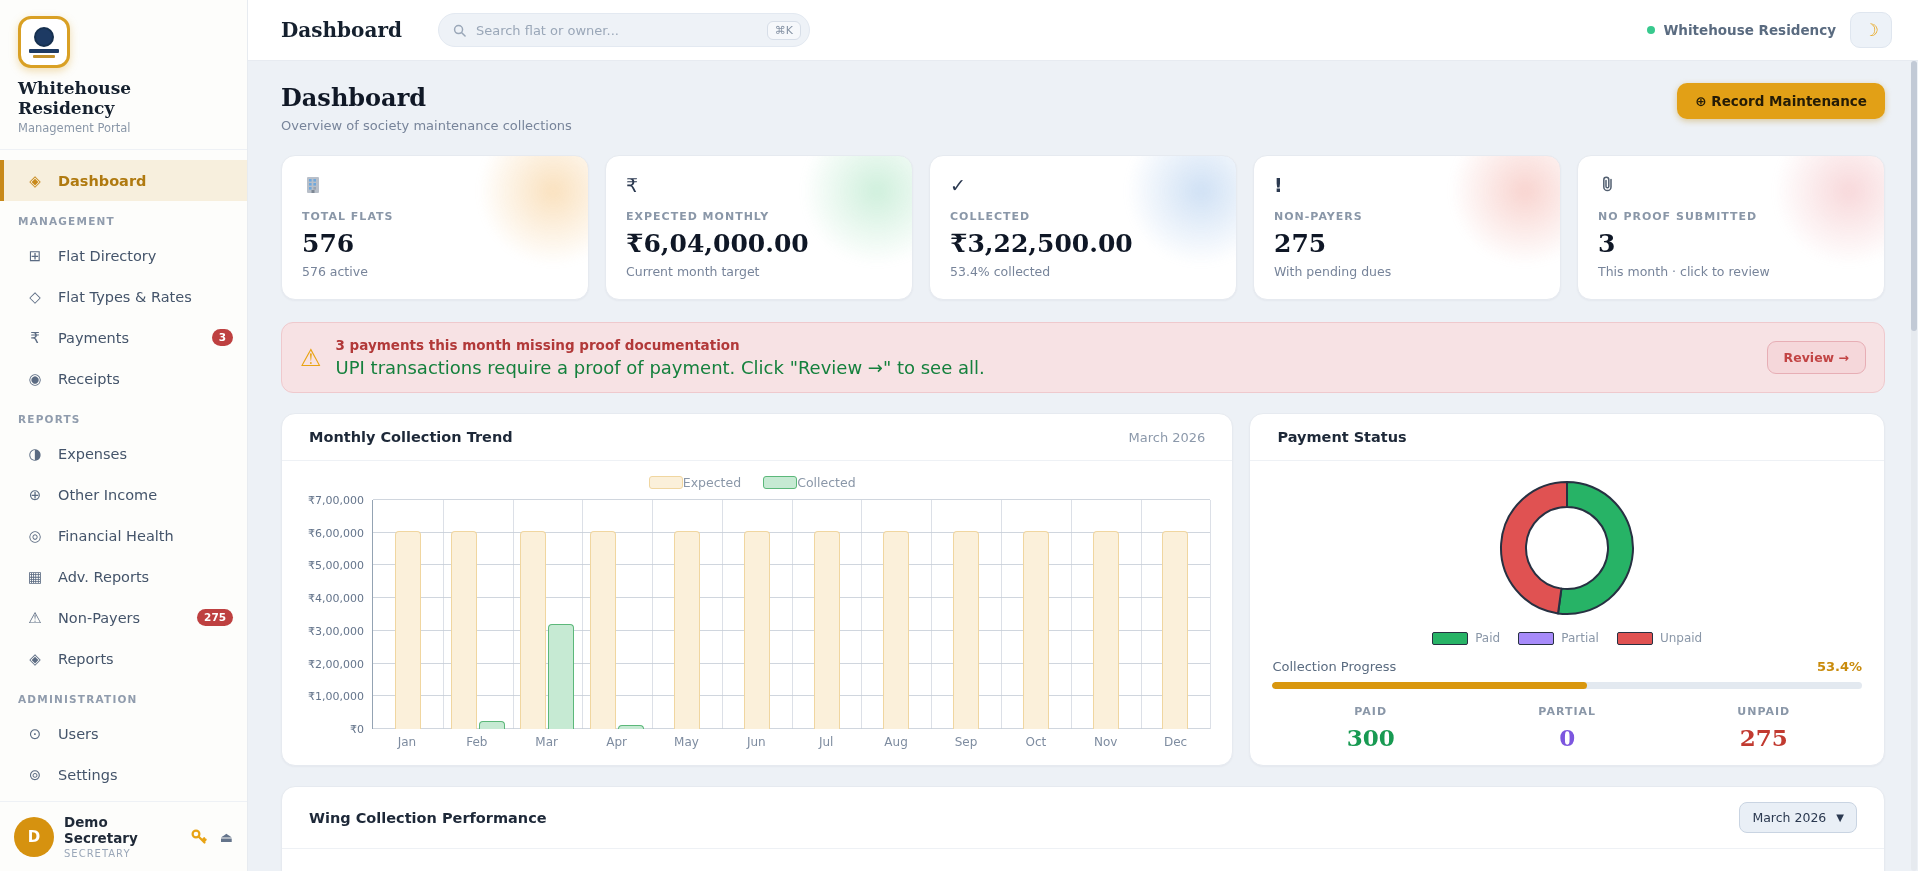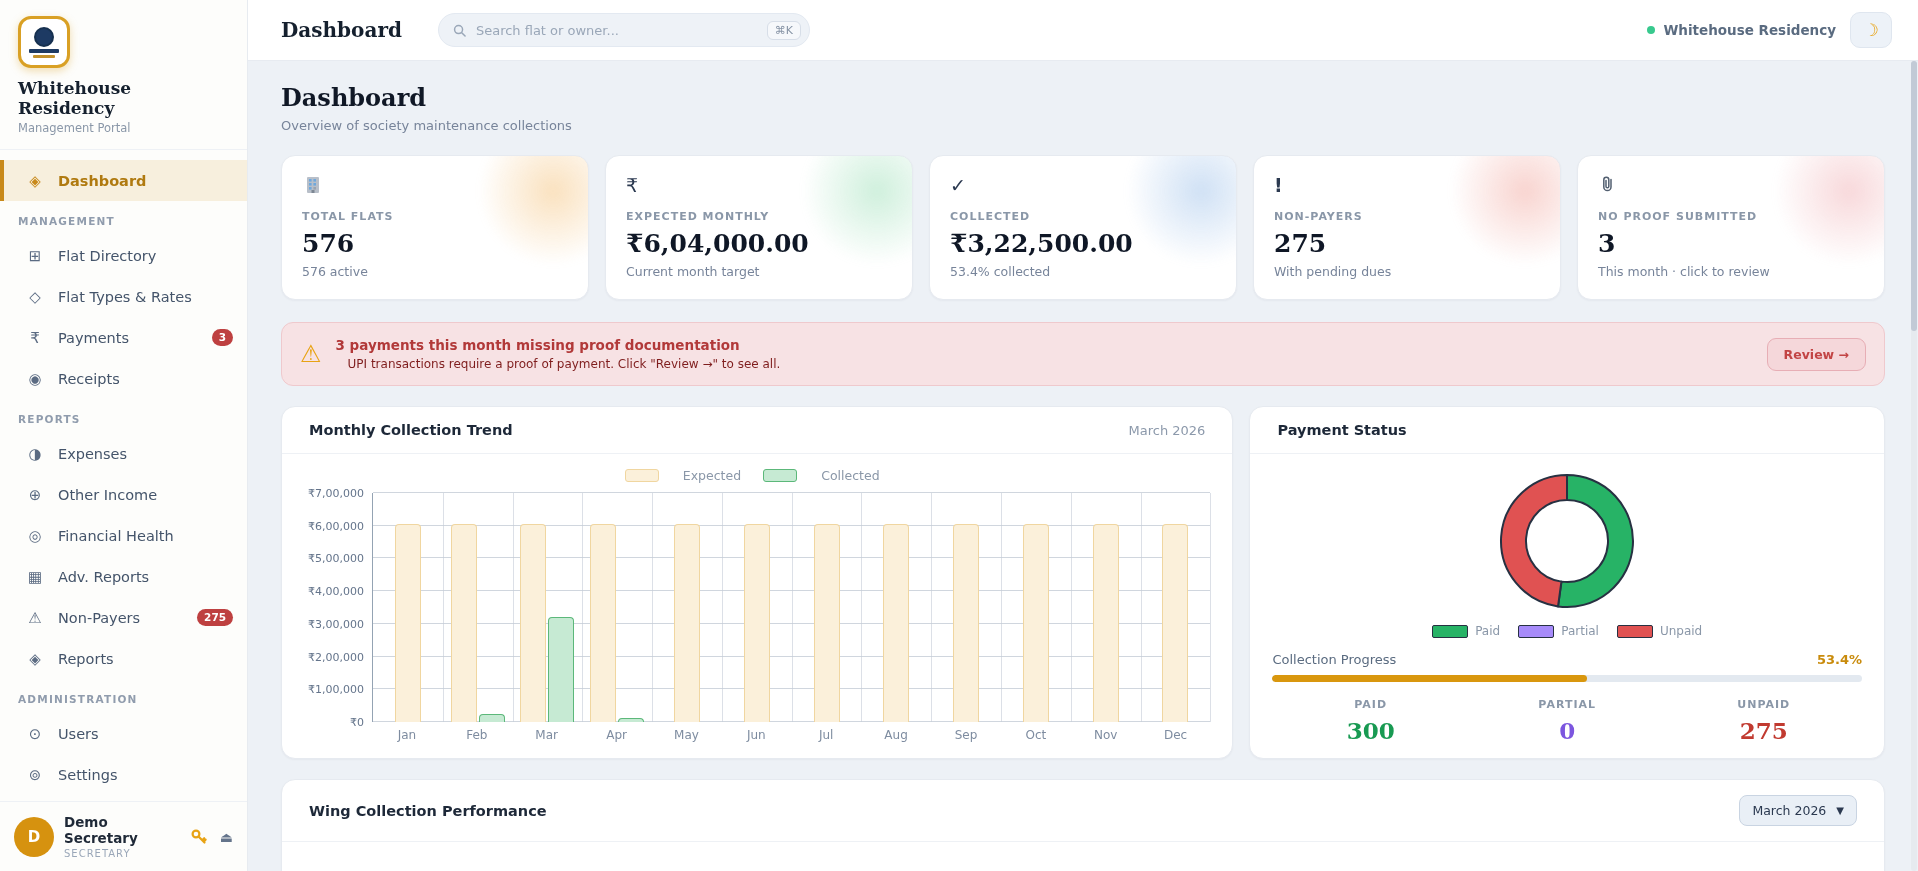--- a/index.html
+++ b/index.html
@@ -56,33 +56,33 @@
   .stat-card .tint { position:absolute; top:-40px; right:-40px; width:150px; height:150px; border-radius:50%; filter:blur(4px); opacity:.55; }
   .stat-ic { font-size:19px; height:28px; color:#2b3950; position:relative; }
   .stat-label { margin-top:8px; font-size:11px; font-weight:bold; letter-spacing:1px; color:#8a97a8; position:relative; }
   .stat-value { margin-top:6px; font-family:"DejaVu Serif","Liberation Serif",serif; font-weight:bold; font-size:25px; color:#0f1726; position:relative; }
   .stat-sub { margin-top:6px; font-size:12.5px; color:#77849a; position:relative; }
 
   
   .alert { margin-top:22px; background:#f7e2e4; border:1px solid #efc9cd; border-radius:12px; padding:14px 18px; display:flex; align-items:center; gap:14px; }
   .alert-ic { font-size:24px; color:#e8a314; line-height:1; }
   .alert-title { font-size:13.5px; font-weight:bold; color:#b23939; }
-  .alert-msg { margin-top:4px; font-size:12px; color:#7f1d1d;margin-left:12px; }
+  .alert-msg { margin-top:4px; font-size:18px; color:#15803d; }
   .review-btn { margin-left:auto; background:#f5d7da; border:1px solid #e7aeb5; color:#c24444; font-weight:bold; font-size:12.5px; border-radius:9px; padding:8px 16px; cursor:pointer; font-family:inherit; }
 
   
   .row2 { display:flex; gap:16px; margin-top:20px; }
   .card { background:#fff; border:1px solid #e6eaf0; border-radius:14px; box-shadow:0 1px 2px rgba(20,30,50,.04); }
   .card-head { display:flex; align-items:center; justify-content:space-between; padding:15px 27px; border-bottom:1px solid #eef1f5; }
   .card-title { font-size:14.5px; font-weight:bold; color:#1d2838; }
   .card-period { font-size:13px; color:#8c99ab; }
   .chart-card { flex:3; height:353px; display:flex; flex-direction:column; }
   .chart-body { flex:1; padding:14px 22px 10px 12px; display:flex; flex-direction:column; }
   .legend { display:flex; justify-content:center; gap:22px; margin-bottom:10px; }
-  .legend-item { display:flex; align-items:center; gap:24px; font-size:12.5px; color:#8a97a8; }
+  .legend-item { display:flex; align-items:center; gap:0; font-size:12.5px; color:#8a97a8; }
   .swatch { width:34px; height:13px; border-radius:3px; }
   .plot-wrap { flex:1; display:flex; }
   .yaxis { width:78px; position:relative; }
   .ylab { position:absolute; right:8px; transform:translateY(50%); font-size:11px; color:#64748b; }
   .plot { flex:1; position:relative; border-left:1px solid #94a3b3; }
   .gl-h { position:absolute; left:0; right:0; height:1px; background:#aab4c2; opacity:.55; }
   .gl-v { position:absolute; top:0; bottom:0; width:1px; background:#c4ccd7; opacity:.6; }
   .bars { position:absolute; inset:0; display:flex; }
   .cell { flex:1; display:flex; align-items:flex-end; justify-content:center; gap:2px; }
   .bar { width:26px; border-radius:4px 4px 0 0; }
@@ -226,20 +226,21 @@
         </div>
       </div>
     </header>
 
     <div class="content">
       <div class="page-head">
         <div>
           <div class="page-title">Dashboard</div>
           <div class="page-sub">Overview of society maintenance collections</div>
         </div>
+        <button class="primary-btn">⊕ Record Maintenance</button>
       </div>
 
       <div class="stats" id="stats">
           <div class="stat-card">
             <div class="tint" style="background:radial-gradient(circle,#f6c98a 0%,transparent 70%);"></div>
             <div class="stat-ic"><svg width="22" height="22" viewBox="0 0 22 22">
                 <rect x="5" y="3" width="12" height="16" rx="1" fill="#b8bfc9"></rect>
                 <rect x="7" y="5" width="2.6" height="2.6" fill="#6fa8dc"></rect>
                 <rect x="11.4" y="5" width="2.6" height="2.6" fill="#6fa8dc"></rect>
                 <rect x="7" y="9" width="2.6" height="2.6" fill="#6fa8dc"></rect>

